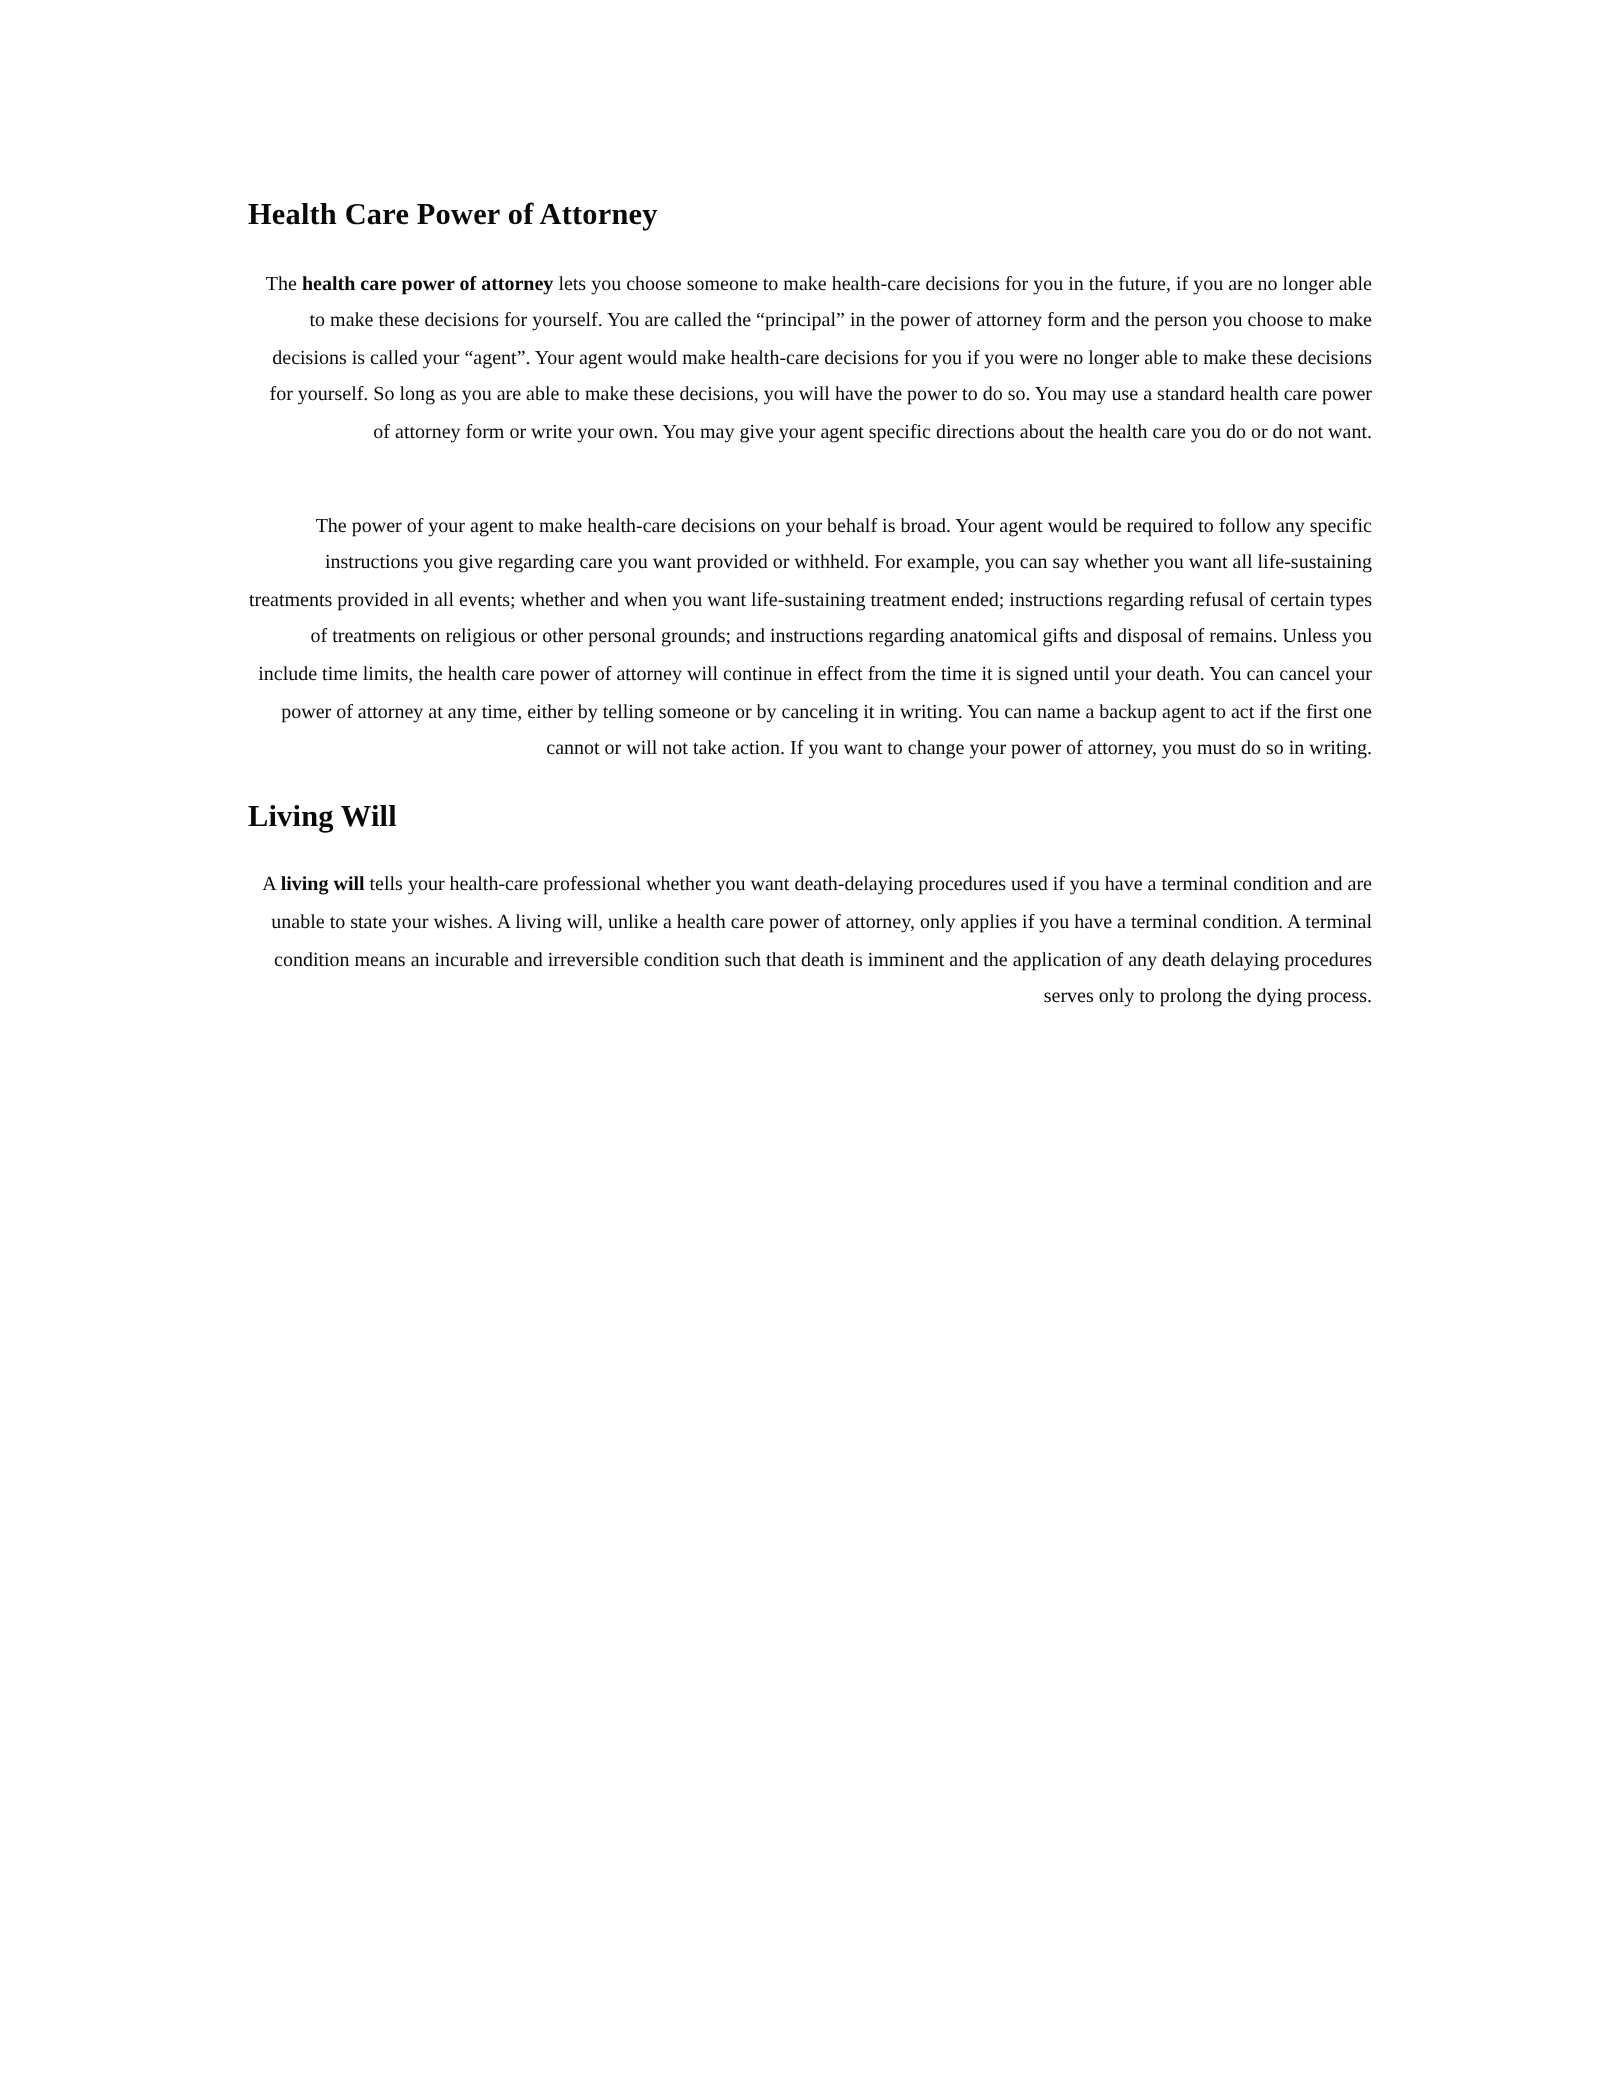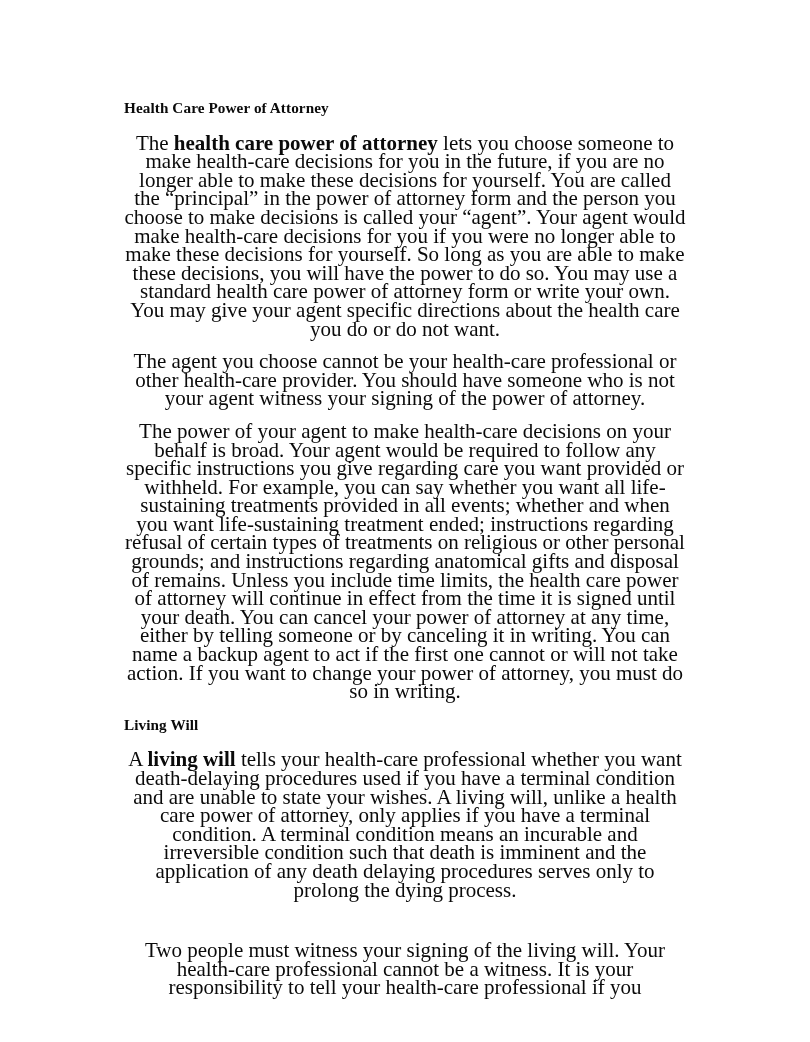--- a/index.html
+++ b/index.html
@@ -29,24 +29,24 @@
     width: 562px;
   }
   h2.section-heading {
     font-size: 15.2px;
     font-weight: bold;
     line-height: 18.6px;
     margin: 0 0 0 0;
     letter-spacing: 0.1px;
   }
   p.body-text {
-    font-size: 21px;
+    font-size: 10px;
     line-height: 18.6px;
     margin: 0;
-    text-align: center;
+    text-align: right;
     hyphens: none;
   }
   
   .gap-after-heading { height: 16px; }
   .gap-para { height: 14px; }
   .gap-before-heading { height: 15px; }
   b, strong { font-weight: bold; }
 </style>
 </head>
 <body>
@@ -55,21 +55,20 @@
   <div class="content">
 
     <h2 class="section-heading">Health Care Power of Attorney</h2>
 
     <div class="gap-after-heading"></div>
 
     <p class="body-text"><span>The </span><b>health care power of attorney</b><span> lets you choose someone to make health-care decisions for you in the future, if you are no longer able to make these decisions for yourself. You are called the “principal” in the power of attorney form and the person you choose to make decisions is called your “agent”. Your agent would make health-care decisions for you if you were no longer able to make these decisions for yourself. So long as you are able to make these decisions, you will have the power to do so. You may use a standard health care power of attorney form or write your own. You may give your agent specific directions about the health care you do or do not want.</span></p>
 
     <div class="gap-para"></div>
 
-    <p class="body-text">The agent you choose cannot be your health-care professional or other health-care provider. You should have someone who is not your agent witness your signing of the power of attorney.</p>
 
     <div class="gap-para"></div>
 
     <p class="body-text">The power of your agent to make health-care decisions on your behalf is broad. Your agent would be required to follow any specific instructions you give regarding care you want provided or withheld. For example, you can say whether you want all life-sustaining treatments provided in all events; whether and when you want life-sustaining treatment ended; instructions regarding refusal of certain types of treatments on religious or other personal grounds; and instructions regarding anatomical gifts and disposal of remains. Unless you include time limits, the health care power of attorney will continue in effect from the time it is signed until your death. You can cancel your power of attorney at any time, either by telling someone or by canceling it in writing. You can name a backup agent to act if the first one cannot or will not take action. If you want to change your power of attorney, you must do so in writing.</p>
 
     <div class="gap-before-heading"></div>
 
     <h2 class="section-heading">Living Will</h2>
 
     <div class="gap-after-heading"></div>
@@ -77,16 +76,15 @@
     <p class="body-text"><span>A </span><b>living will</b><span> tells your health-care professional whether you want death-delaying procedures used if you have a terminal condition and are unable to state your wishes. A living will, unlike a health care power of attorney, only applies if you have a terminal condition. A terminal condition means an incurable and irreversible condition such that death is imminent and the application of any death delaying procedures serves only to prolong the dying process.</span></p>
 
     <div class="gap-para"></div>
 
 
     <div class="gap-para"></div>
 
 
     <div class="gap-para"></div>
 
-    <p class="body-text">Two people must witness your signing of the living will. Your health-care professional cannot be a witness. It is your responsibility to tell your health-care professional if you</p>
 
   </div>
 </div>
 
 </body></html>

